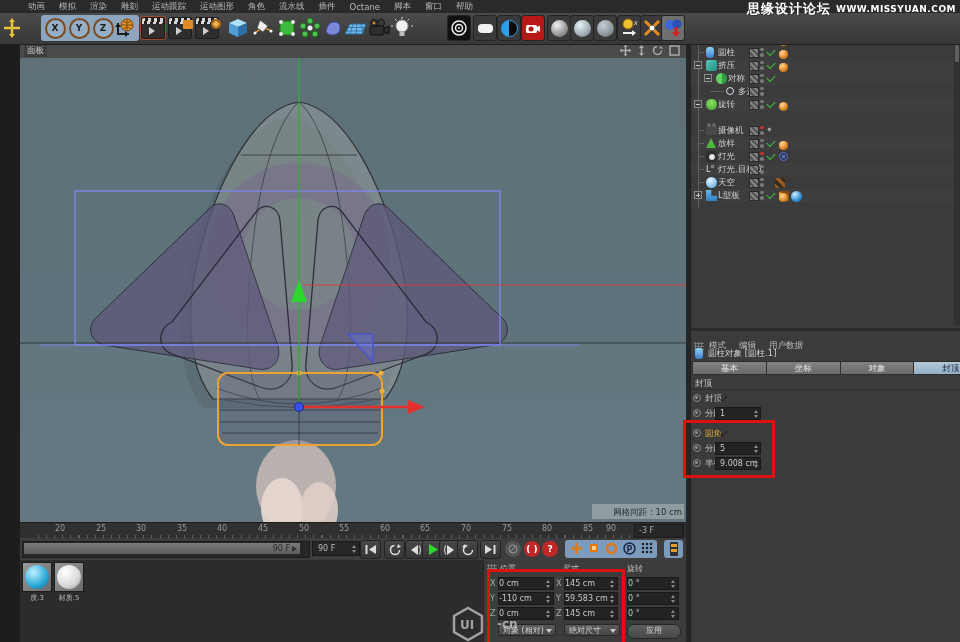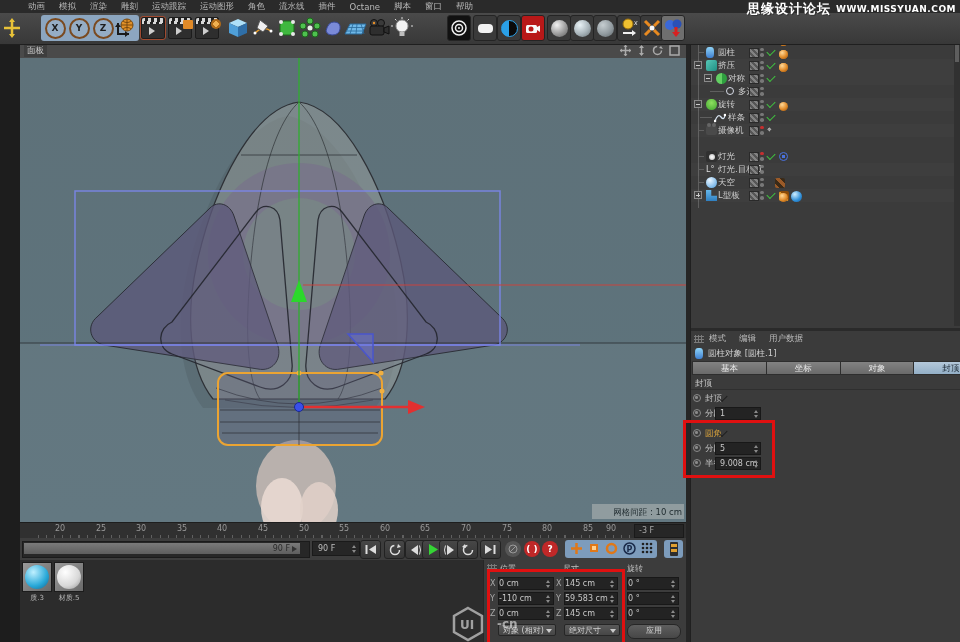--- a/index.html
+++ b/index.html
@@ -655,48 +655,48 @@
         <span class="vdots">
             <i></i>
             <i></i>
           </span>
         <span class="chk"></span>
         <span class="tags">
             <span class="tag mat"></span>
           </span>
       </div>
 
-      <div class="om-row" style="top:81px;">
-        <span class="stub" style="left:9px;width:12px;"></span>
-        <span style="position:absolute;left:23px;top:1px;"><svg width="12" height="11">
-              <path d="M1 9 Q4 1 7 5 T11 3" stroke="#d8e4f0" fill="none" stroke-width="1.3"></path>
-              <circle cx="1" cy="9" r="1.3" fill="#fff"></circle>
-              <circle cx="11" cy="3" r="1.3" fill="#fff"></circle>
-            </svg></span>
-        <span class="om-name" style="left:37px;">样条</span>
-        <span class="lchip"></span>
-        <span class="vdots">
-            <i></i>
-            <i></i>
-          </span>
-        <span class="chk"></span>
-      </div>
 
       <div class="om-row" style="top:94px;">
         <span class="stub" style="left:7px;width:6px;"></span>
         <span class="oi cam" style="left:15px;"></span>
         <span class="om-name" style="left:27px;">摄像机</span>
         <span class="lchip"></span>
         <span class="vdots redtop">
             <i></i>
             <i></i>
           </span>
         <span class="xhair">⌖</span>
       </div>
 
+      <div class="om-row" style="top:107px;">
+        <span class="stub" style="left:7px;width:6px;"></span>
+        <span class="oi loft" style="left:15px;"></span>
+        <span class="om-name" style="left:27px;">放样</span>
+        <span class="lchip"></span>
+        <span class="vdots">
+            <i></i>
+            <i></i>
+          </span>
+        <span class="chk"></span>
+        <span class="tags">
+            <span class="tag mat"></span>
+            <span class="tag mat"></span>
+          </span>
+      </div>
 
       <div class="om-row" style="top:120px;">
         <span class="stub" style="left:7px;width:6px;"></span>
         <span class="oi light" style="left:15px;"></span>
         <span class="om-name" style="left:27px;">灯光</span>
         <span class="lchip"></span>
         <span class="vdots redtop">
             <i></i>
             <i></i>
           </span>
@@ -748,21 +748,21 @@
           </span>
       </div>
     </div>
 
     <div id="rp-scroll">
         <div class="th"></div>
       </div>
 
     <div class="sline" style="top:314px;height:3px;background:#2a2a2a;"></div>
 
-    <div class="pmenu" style="top:317px;border-bottom:none;text-align:right;">
+    <div class="pmenu" style="top:324px;border-bottom:none;text-align:right;">
       <span class="grip"></span>
       <span>模式</span>
       <span>编辑</span>
       <span>用户数据</span>
     </div>
 
     <div id="am-title" style="top:332px;">
       <span class="oi cyl" style="left:4px;top:2px;"></span>
       <span class="t">圆柱对象 [圆柱.1]</span>
     </div>

